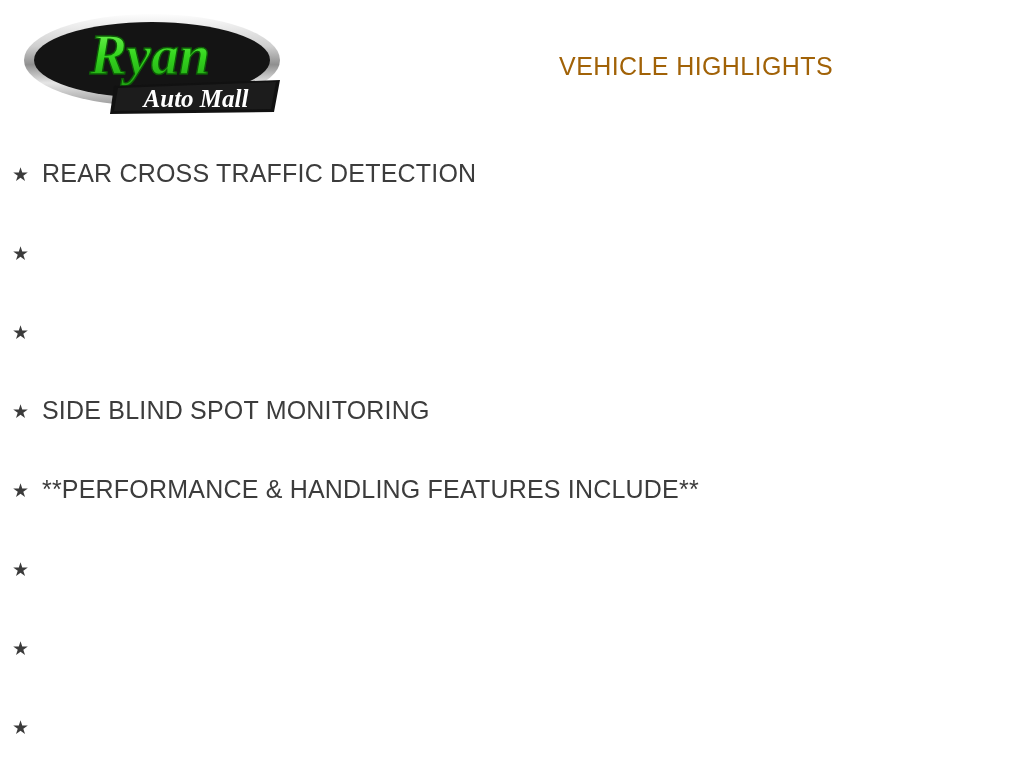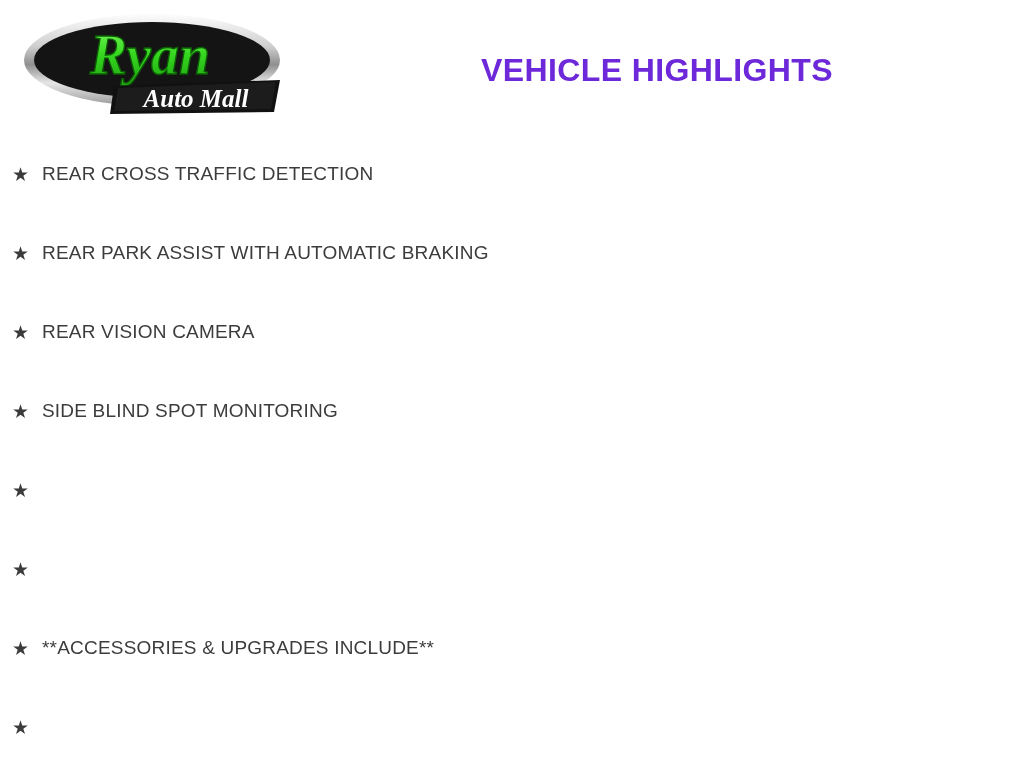--- a/index.html
+++ b/index.html
@@ -32,24 +32,24 @@
     width: 268px;
     height: 112px;
   }
   .logo svg {
     display: block;
   }
   .header-title {
     position: absolute;
     right: 36px;
     top: 52px;
-    font-size: 32px;
-    font-weight: bold;
+    font-size: 25px;
+    font-weight: normal;
     letter-spacing: 0.4px;
-    color: #6d28d9;
+    color: #a16207;
     white-space: nowrap;
   }
 
   
   .highlights {
     position: absolute;
     left: 0;
     top: 134px;
     width: 1024px;
   }
@@ -63,21 +63,21 @@
   .hl-star {
     width: 30px;
     flex: 0 0 30px;
     font-size: 19px;
     line-height: 1;
     color: #3b3b3b;
     text-align: left;
     padding-top: 2px;
   }
   .hl-text {
-    font-size: 19px;
+    font-size: 25px;
     color: #3c3c3c;
     letter-spacing: 0.2px;
     white-space: nowrap;
   }
 </style>
 </head>
 <body>
 
 <div class="page">
 
@@ -116,44 +116,42 @@
 
   <div class="highlights">
 
     <div class="hl-item">
       <span class="hl-star">★</span>
       <span class="hl-text">REAR CROSS TRAFFIC DETECTION</span>
     </div>
 
     <div class="hl-item">
       <span class="hl-star">★</span>
-      <span class="hl-text">REAR PARK ASSIST WITH AUTOMATIC BRAKING</span>
     </div>
 
     <div class="hl-item">
       <span class="hl-star">★</span>
-      <span class="hl-text">REAR VISION CAMERA</span>
     </div>
 
     <div class="hl-item">
       <span class="hl-star">★</span>
       <span class="hl-text">SIDE BLIND SPOT MONITORING</span>
+    </div>
+
+    <div class="hl-item">
+      <span class="hl-star">★</span>
+      <span class="hl-text">**PERFORMANCE &amp; HANDLING FEATURES INCLUDE**</span>
     </div>
 
     <div class="hl-item">
       <span class="hl-star">★</span>
     </div>
 
     <div class="hl-item">
       <span class="hl-star">★</span>
     </div>
 
     <div class="hl-item">
       <span class="hl-star">★</span>
-      <span class="hl-text">**ACCESSORIES &amp; UPGRADES INCLUDE**</span>
-    </div>
-
-    <div class="hl-item">
-      <span class="hl-star">★</span>
     </div>
 
   </div>
 </div>
 
 </body></html>

